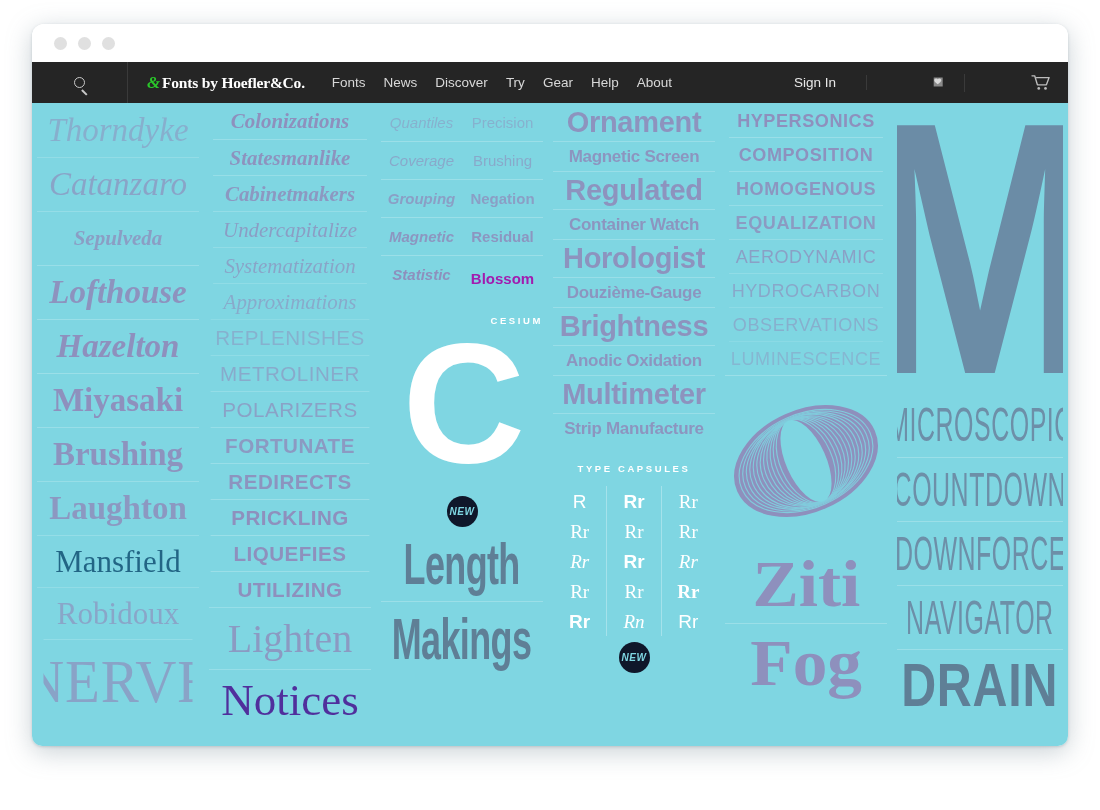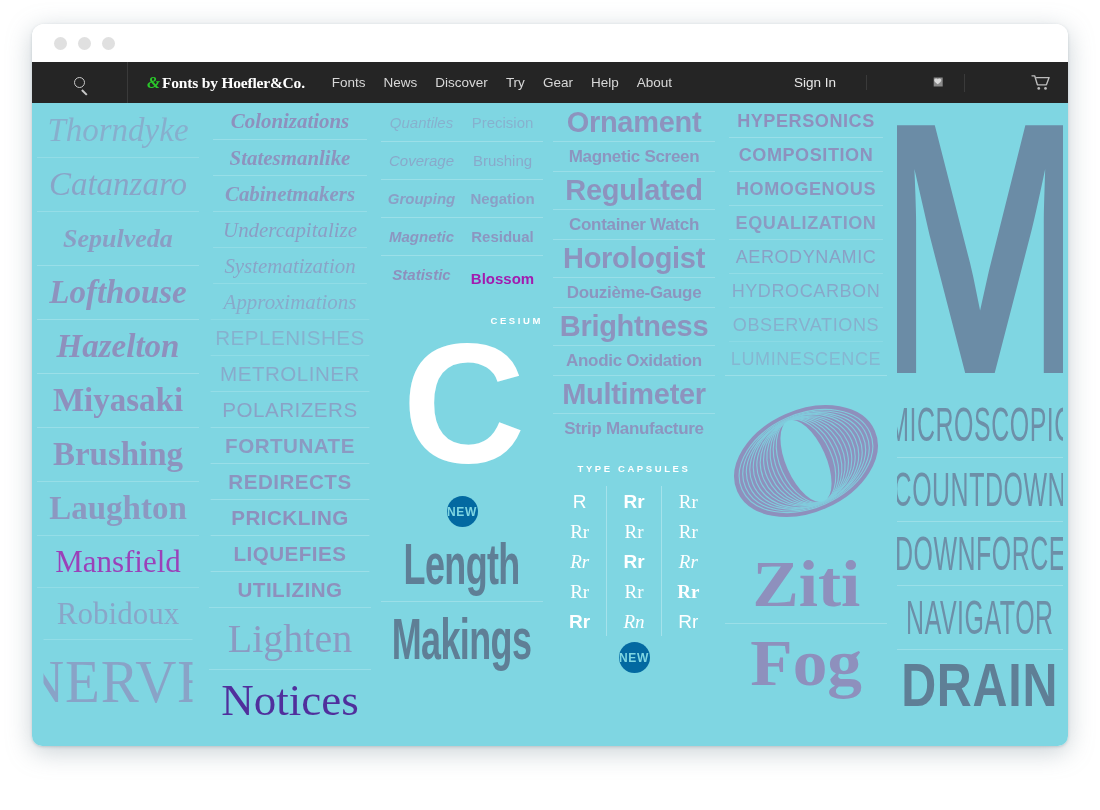--- a/index.html
+++ b/index.html
@@ -126,24 +126,25 @@
   }
 
   .bigletter {
     text-align: center; color: #ffffff;
     font-family: "Liberation Sans", sans-serif;
     font-weight: bold; line-height: 1;
   }
 
   .newbadge {
     width: 31px; height: 31px; border-radius: 50%;
-    background: #0369a1; color: #7fd6e2;
-    font-size: 12px; font-weight: bold; letter-spacing: 0.6px;
+    background: #0f172a; color: #7fd6e2;
+    font-size: 10px; font-weight: bold; letter-spacing: 0.6px;
     display: flex; align-items: center; justify-content: center;
     margin: 0 auto;
+    font-style: italic;
   }
 
   .fatdisp {
     font-family: "Liberation Sans", sans-serif; font-weight: bold;
     color: #5f7f96; transform: scaleX(0.62); transform-origin: center;
     letter-spacing: -1px;
   }
 
   
   .c4 { font-family: "Liberation Sans", sans-serif; font-weight: bold; }
@@ -217,27 +218,27 @@
         </svg>
       </div>
     </div>
   </div>
 
   <div id="canvas">
 
     <div class="col col-1" id="col1">
         <div class="spec c1 it" style="height: 54px; font-size: 33px; font-weight: 400; opacity: 0.55; color: rgb(142, 144, 189);">Thorndyke</div>
         <div class="spec c1 it" style="height: 54px; font-size: 33px; font-weight: 400; opacity: 0.7; color: rgb(142, 144, 189);">Catanzaro</div>
-        <div class="spec c1 it" style="height: 54px; font-size: 26px; font-weight: 600; opacity: 0.8; color: rgb(142, 144, 189); text-align: center;">Sepulveda</div>
+        <div class="spec c1 it" style="height: 54px; font-size: 21px; font-weight: 600; opacity: 0.8; color: rgb(142, 144, 189); text-align: center;">Sepulveda</div>
         <div class="spec c1 it" style="height: 54px; font-size: 33px; font-weight: 700; opacity: 0.95; color: rgb(142, 144, 189);">Lofthouse</div>
         <div class="spec c1 it" style="height: 54px; font-size: 33px; font-weight: 700; opacity: 1; color: rgb(142, 144, 189);">Hazelton</div>
         <div class="spec c1" style="height: 54px; font-size: 33px; font-weight: 700; opacity: 1; color: rgb(142, 144, 189);">Miyasaki</div>
         <div class="spec c1" style="height: 54px; font-size: 33px; font-weight: 700; opacity: 0.95; color: rgb(142, 144, 189);">Brushing</div>
         <div class="spec c1" style="height: 54px; font-size: 33px; font-weight: 600; opacity: 0.88; color: rgb(142, 144, 189);">Laughton</div>
-        <div class="spec c1" style="height: 52px; font-size: 31px; font-weight: 400; opacity: 0.8; color: #a21caf;">Mansfield</div>
+        <div class="spec c1" style="height: 52px; font-size: 31px; font-weight: 400; opacity: 0.8; color: #0c4a6e;">Mansfield</div>
         <div class="spec c1" style="height: 52px; font-size: 31px; font-weight: 400; opacity: 0.68; color: rgb(142, 144, 189);">Robidoux</div>
         <div class="spec c1" style="height: 82px; font-size: 62px; font-weight: 300; opacity: 0.72; color: rgb(142, 144, 189); letter-spacing: 1px; transform: scaleX(0.92);">NERVE</div>
       </div>
     <div class="col col-2" id="col2">
         <div class="spec c2s" style="height: 36px; font-size: 22px; font-weight: 700; opacity: 1; color: rgb(142, 144, 189); transform: scaleX(0.95);">Colonizations</div>
         <div class="spec c2s" style="height: 36px; font-size: 22px; font-weight: 700; opacity: 0.95; color: rgb(142, 144, 189); transform: scaleX(0.95);">Statesmanlike</div>
         <div class="spec c2s" style="height: 36px; font-size: 22px; font-weight: 600; opacity: 0.88; color: rgb(142, 144, 189); transform: scaleX(0.95);">Cabinetmakers</div>
         <div class="spec c2s" style="height: 36px; font-size: 22px; font-weight: 400; opacity: 0.8; color: rgb(142, 144, 189); transform: scaleX(0.95);">Undercapitalize</div>
         <div class="spec c2s" style="height: 36px; font-size: 22px; font-weight: 400; opacity: 0.7; color: rgb(142, 144, 189); transform: scaleX(0.95);">Systematization</div>
         <div class="spec c2s" style="height: 36px; font-size: 22px; font-weight: 400; opacity: 0.62; color: rgb(142, 144, 189); transform: scaleX(0.95);">Approximations</div>

